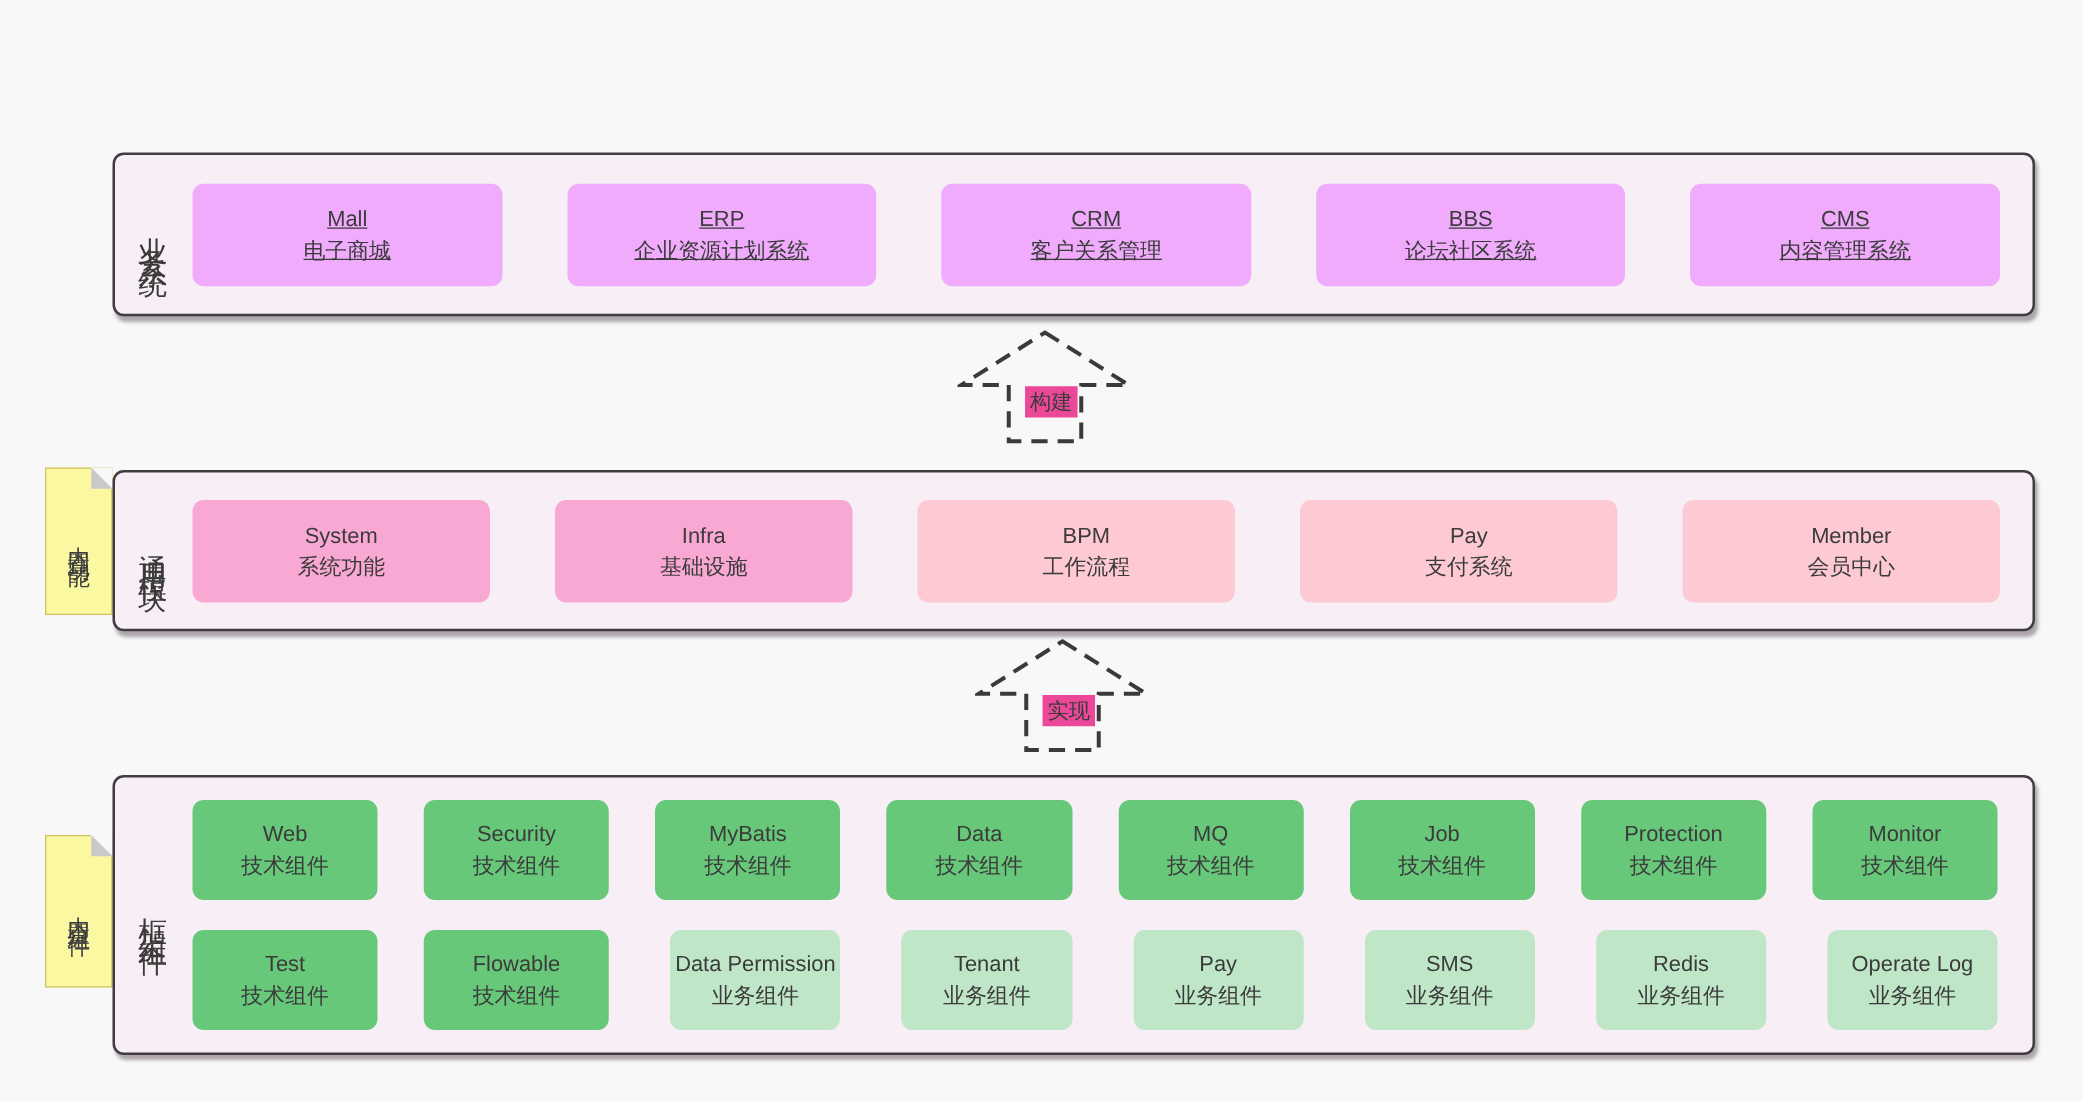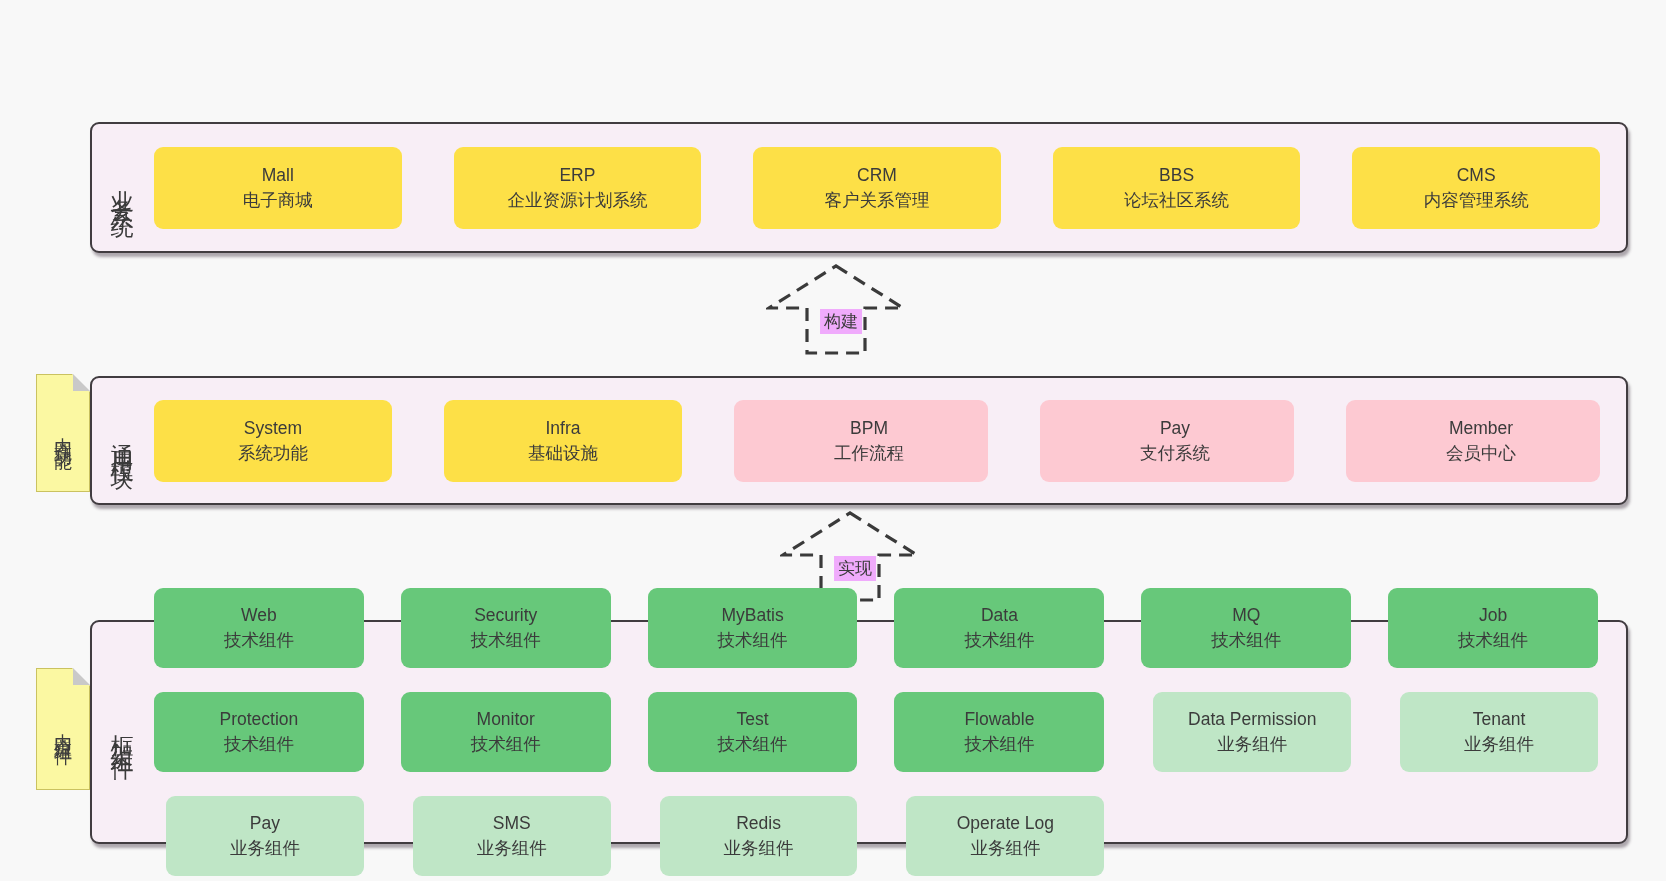--- a/index.html
+++ b/index.html
@@ -55,42 +55,42 @@
     text-align: center;
     font-size: 17.5px;
     line-height: 1.42;
     color: #3b3b3b;
   }
   .boxes .box { flex: 1; height: 82px; }
 
   .grid {
     flex: 1;
     display: grid;
-    grid-template-columns: repeat(6, 1fr);
+    grid-template-columns: repeat(8, 1fr);
     column-gap: 37px;
     row-gap: 24px;
     align-content: center;
     padding-right: 28px;
   }
   .grid .box { height: 80px; }
 
-  .blue       { background: #fde047; }
-  .red        { background: #fde047; }
+  .blue       { background: #f0abfc; text-decoration: underline; }
+  .red        { background: #f9a8d4; }
   .pink       { background: #fdc9d2; padding-left: 16px; }
   .green      { background: #67c87a; }
   .lightgreen { background: #bfe6c6; margin-left: 12px; }
 
   
   .arrow { position: absolute; width: 140px; height: 94px; }
   .arrow svg { display: block; }
   .arrow-label {
     position: absolute;
     left: 50%; top: 46px;
     transform: translateX(-38%);
-    background: #f0abfc;
+    background: #ec4899;
     padding: 1px 4px;
     font-size: 17px;
     color: #3b3b3b;
     white-space: nowrap;
   }
 
   
   .sticky {
     position: absolute;
     left: 36px;

